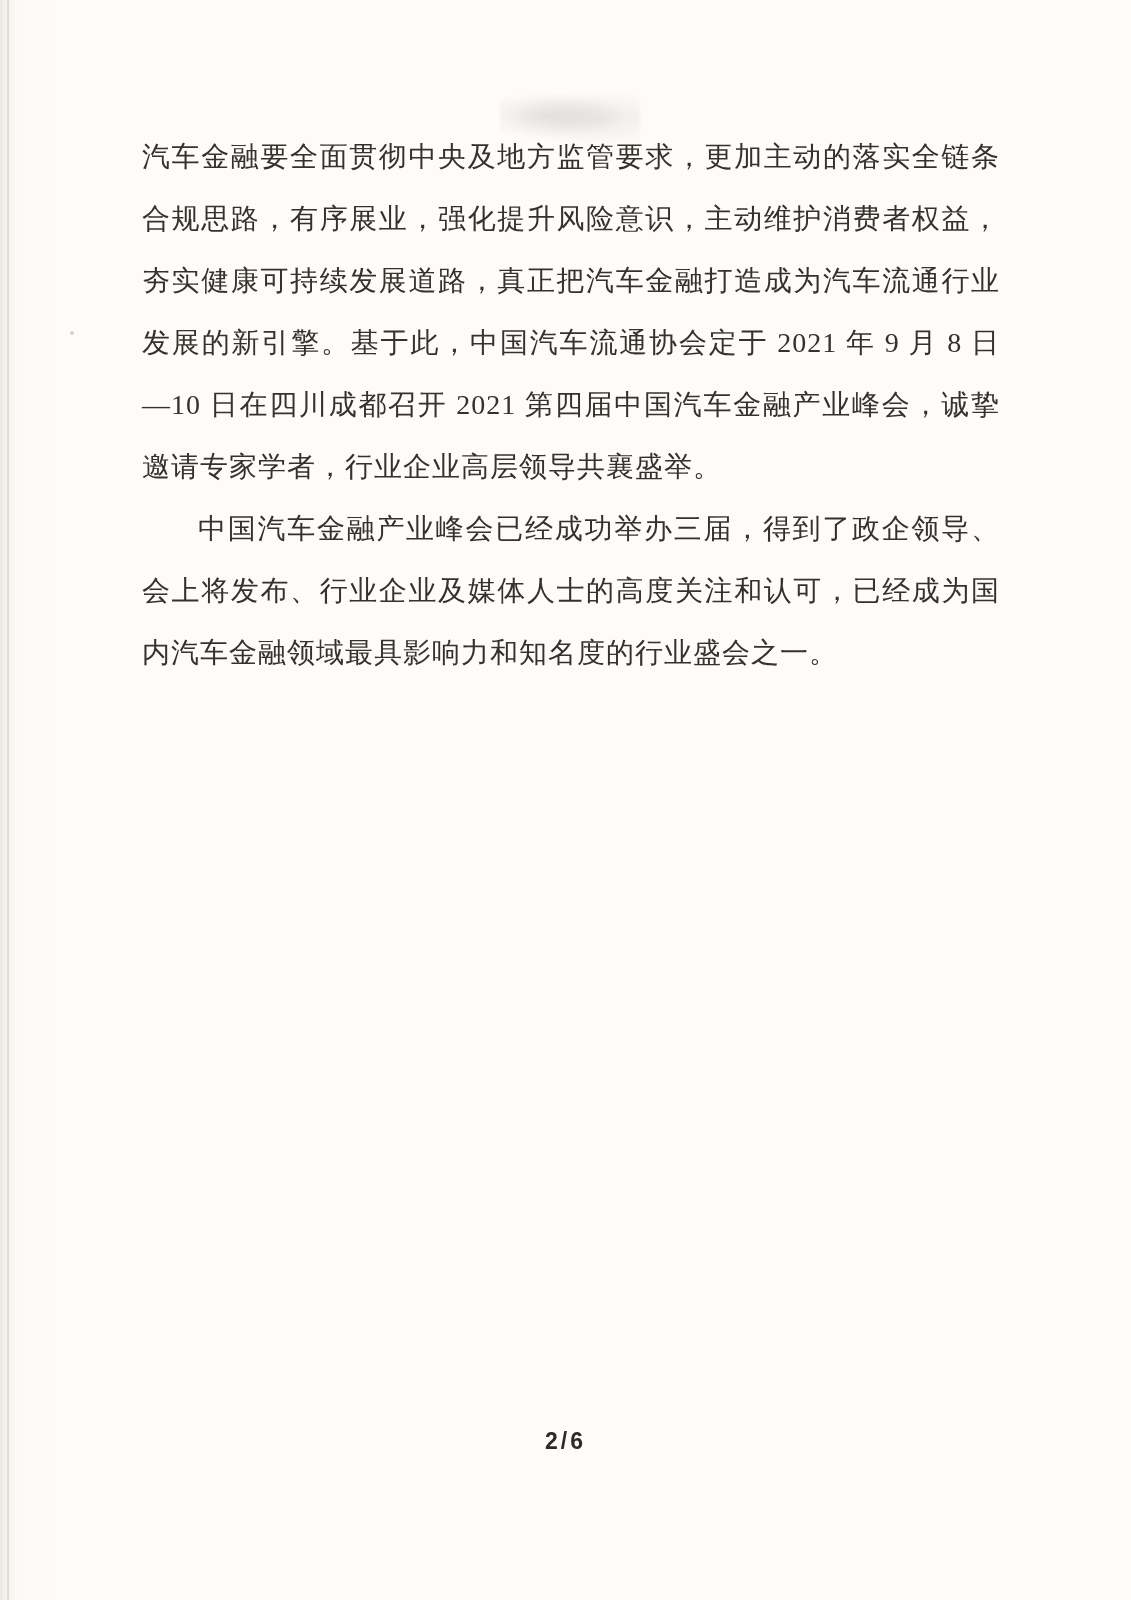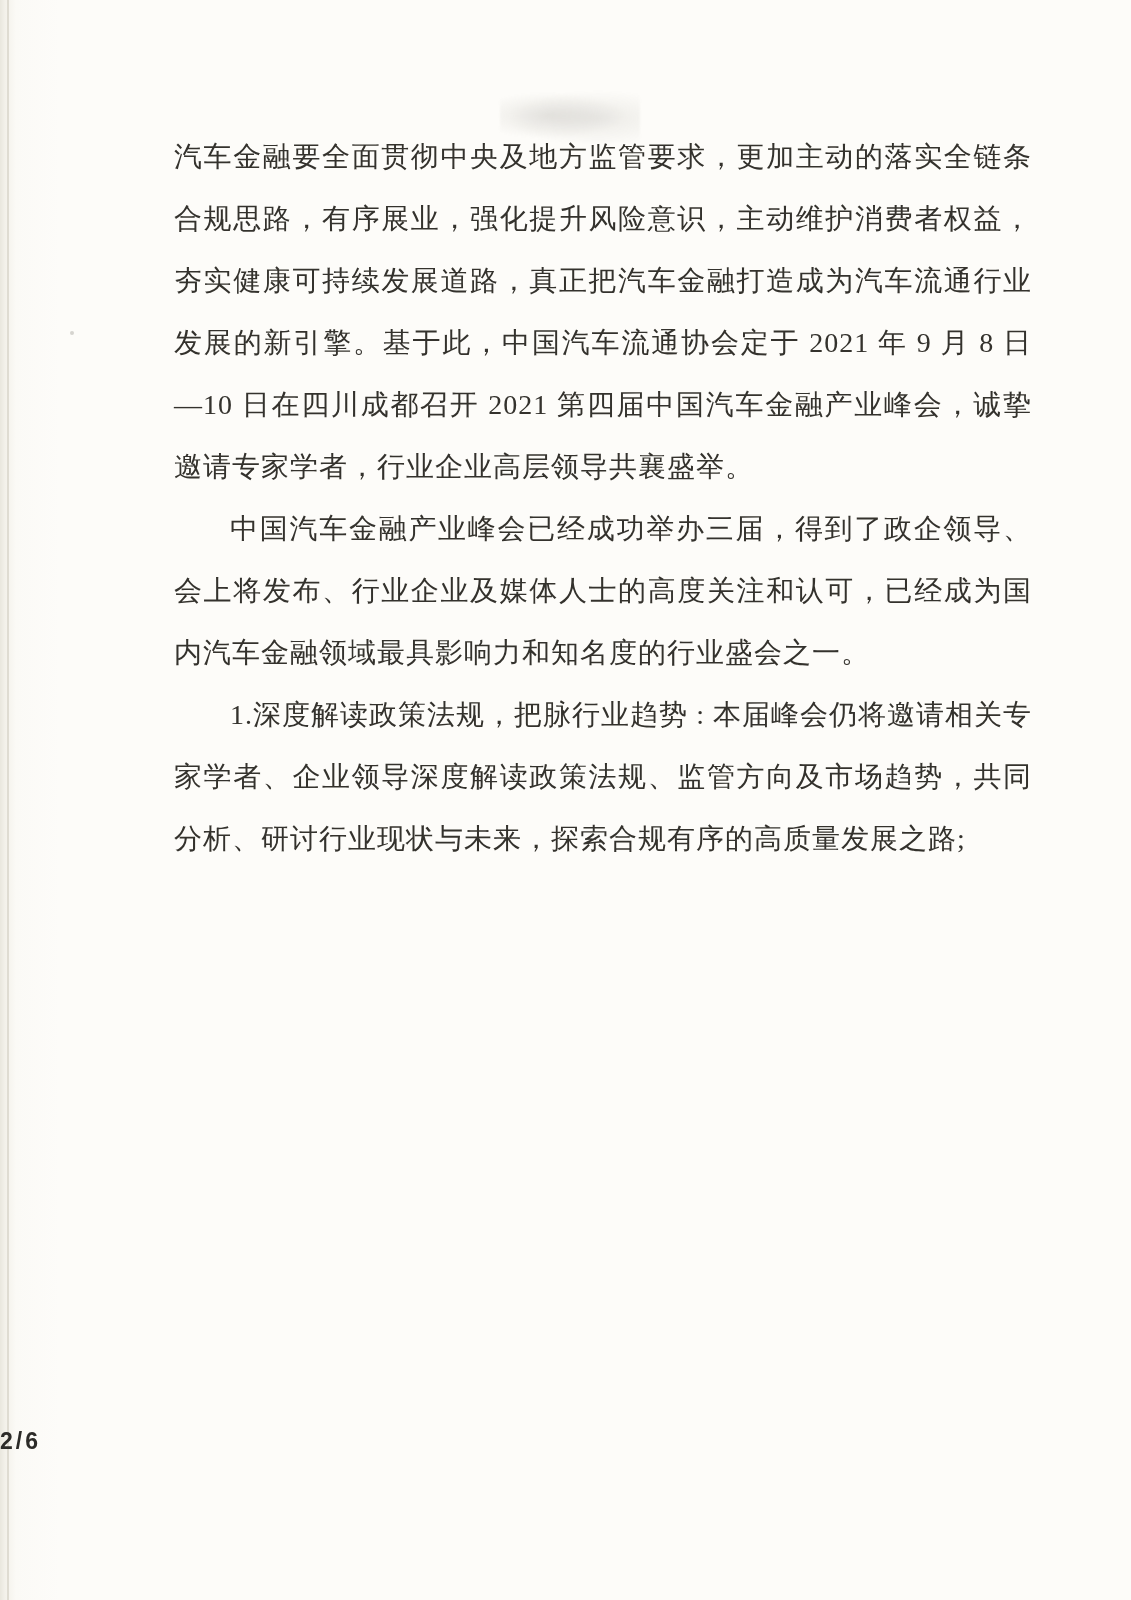--- a/index.html
+++ b/index.html
@@ -50,48 +50,47 @@
   .content {
     position: absolute;
     left: 142px;
     top: 126px;
     width: 858px;
     font-size: 28px;
     line-height: 62px;
     letter-spacing: 1px;
     color: #34322d;
     text-align: justify;
-    margin-left: 32px;
   }
   .content p {
     margin: 0;
   }
   .indent {
     text-indent: 2em;
   }
   .footer {
     position: absolute;
     top: 1428px;
     left: 0;
     width: 100%;
+    text-align: center;
     font-family: "Liberation Sans", sans-serif;
     font-weight: bold;
     font-size: 23px;
     letter-spacing: 3px;
     color: #2c2b28;
   }
 </style>
 </head>
 <body>
 
 <div class="page">
   <div class="scan-edge-left"></div>
   <div class="scan-smudge"></div>
   <div class="scan-speck"></div>
 
   <div class="content">
     <p>汽车金融要全面贯彻中央及地方监管要求，更加主动的落实全链条合规思路，有序展业，强化提升风险意识，主动维护消费者权益，夯实健康可持续发展道路，真正把汽车金融打造成为汽车流通行业发展的新引擎。基于此，中国汽车流通协会定于 2021 年 9 月 8 日—10 日在四川成都召开 2021 第四届中国汽车金融产业峰会，诚挚邀请专家学者，行业企业高层领导共襄盛举。</p>
     <p class="indent">中国汽车金融产业峰会已经成功举办三届，得到了政企领导、会上将发布、行业企业及媒体人士的高度关注和认可，已经成为国内汽车金融领域最具影响力和知名度的行业盛会之一。</p>
-    <p class="indent">1.深度解读政策法规，把脉行业趋势 : 本届峰会仍将邀请相关专家学者、企业领导深度解读政策法规、监管方向及市场趋势，共同分析、研讨行业现状与未来，探索合规有序的高质量发展之路;</p>
   </div>
 
   <div class="footer">2/6</div>
 </div>
 
 </body></html>

